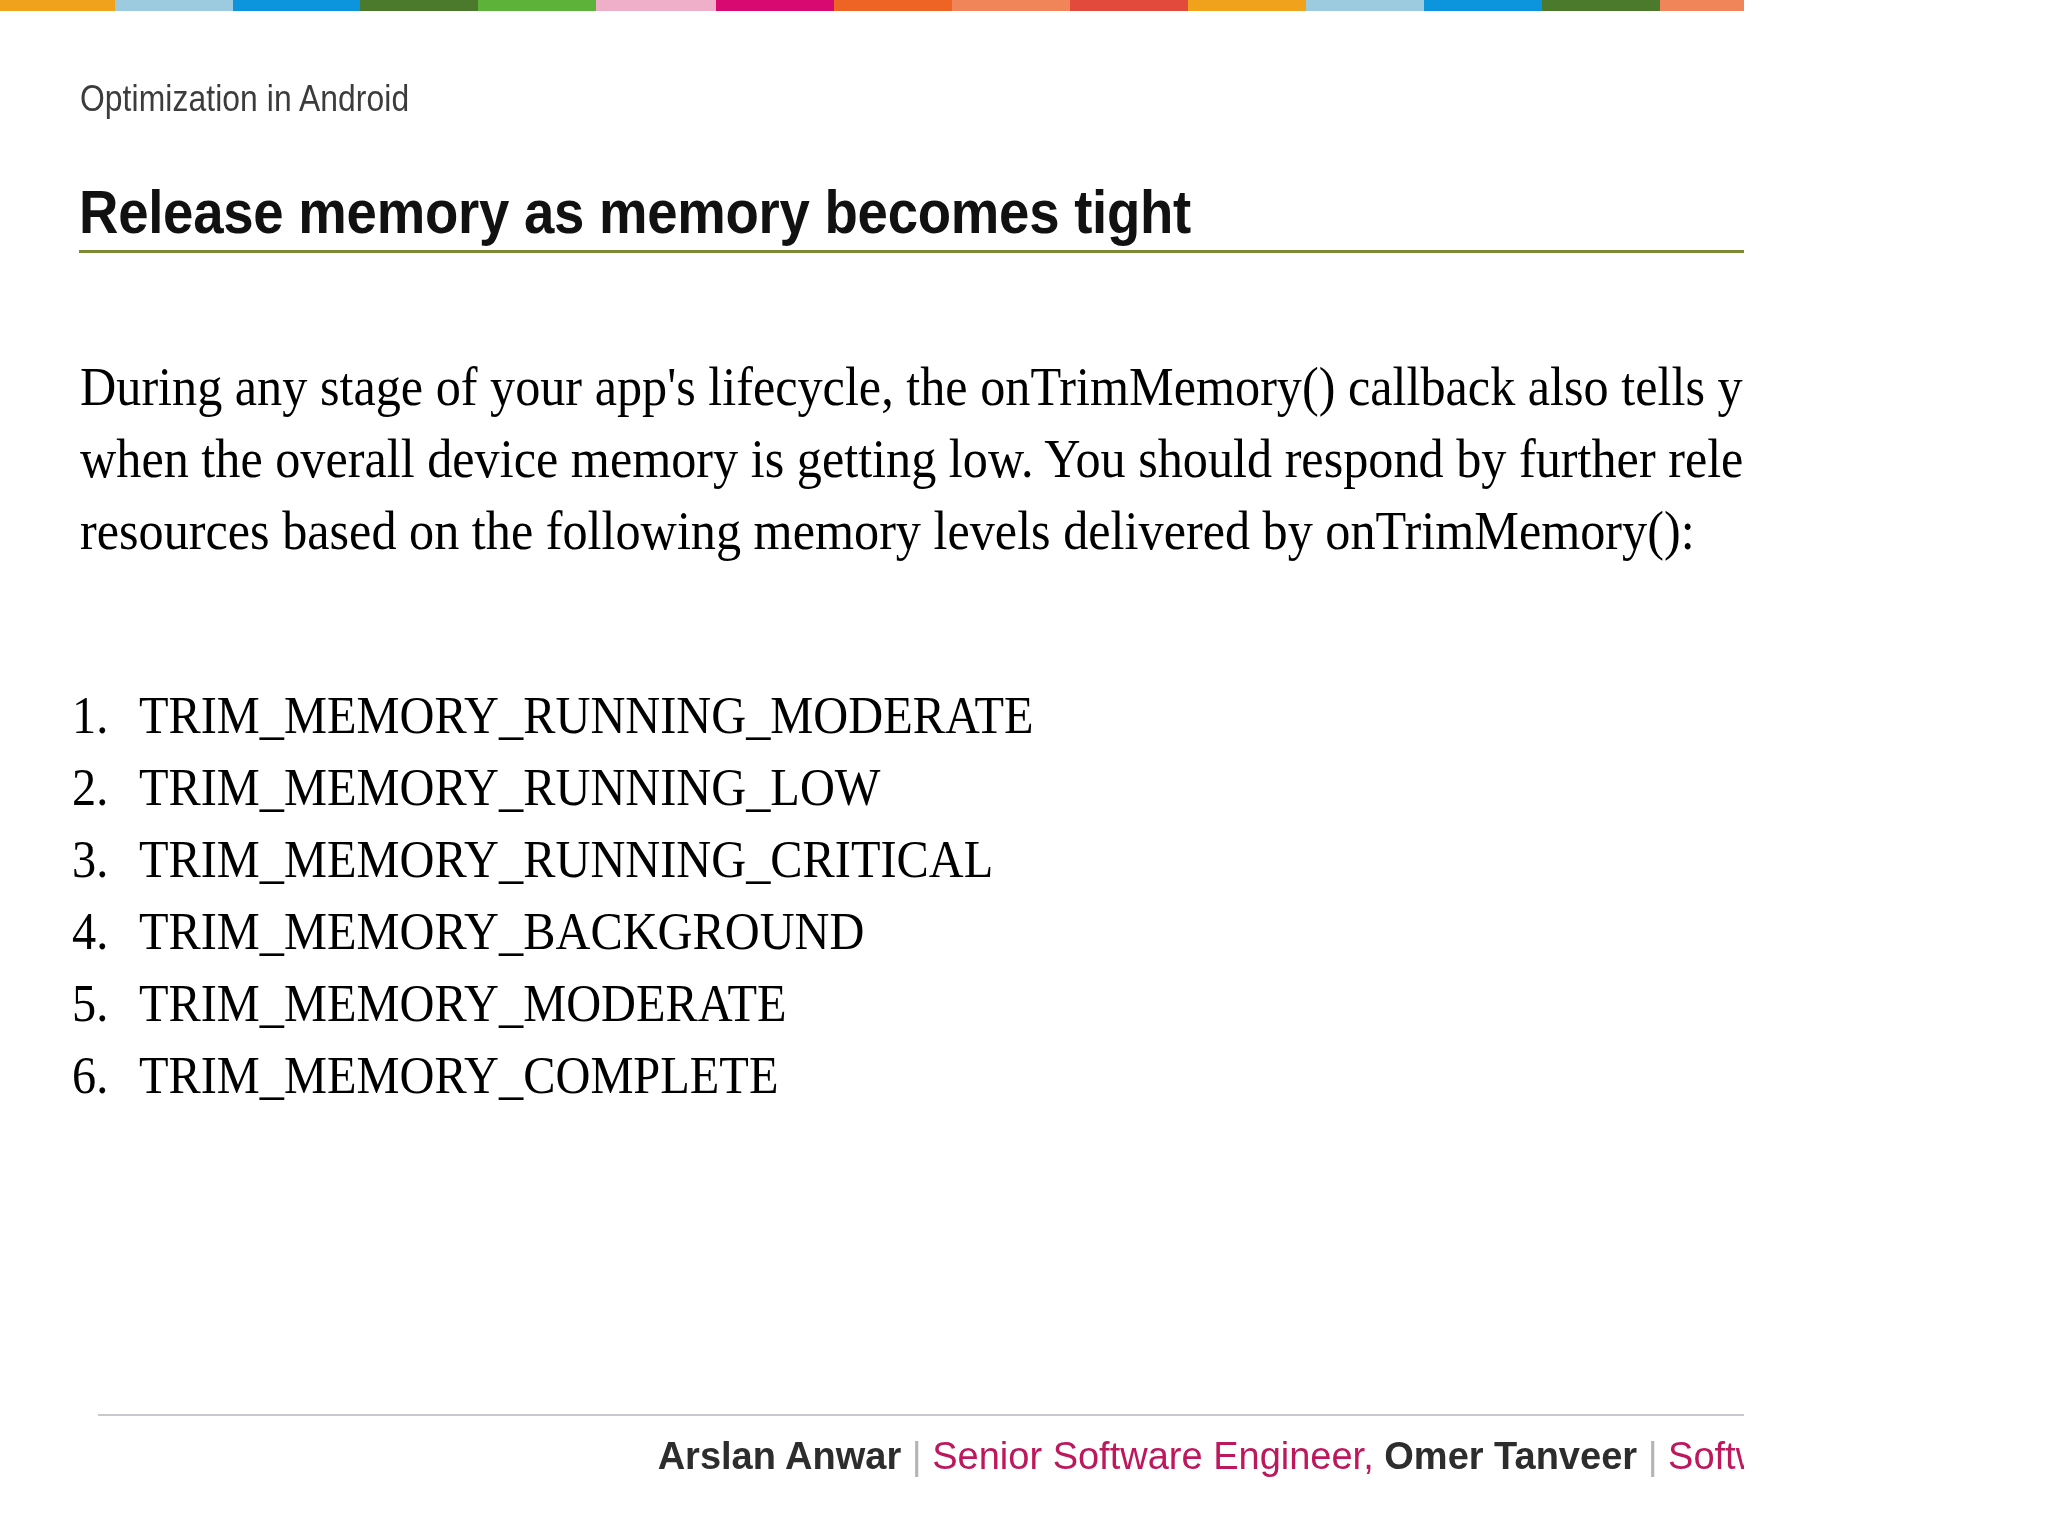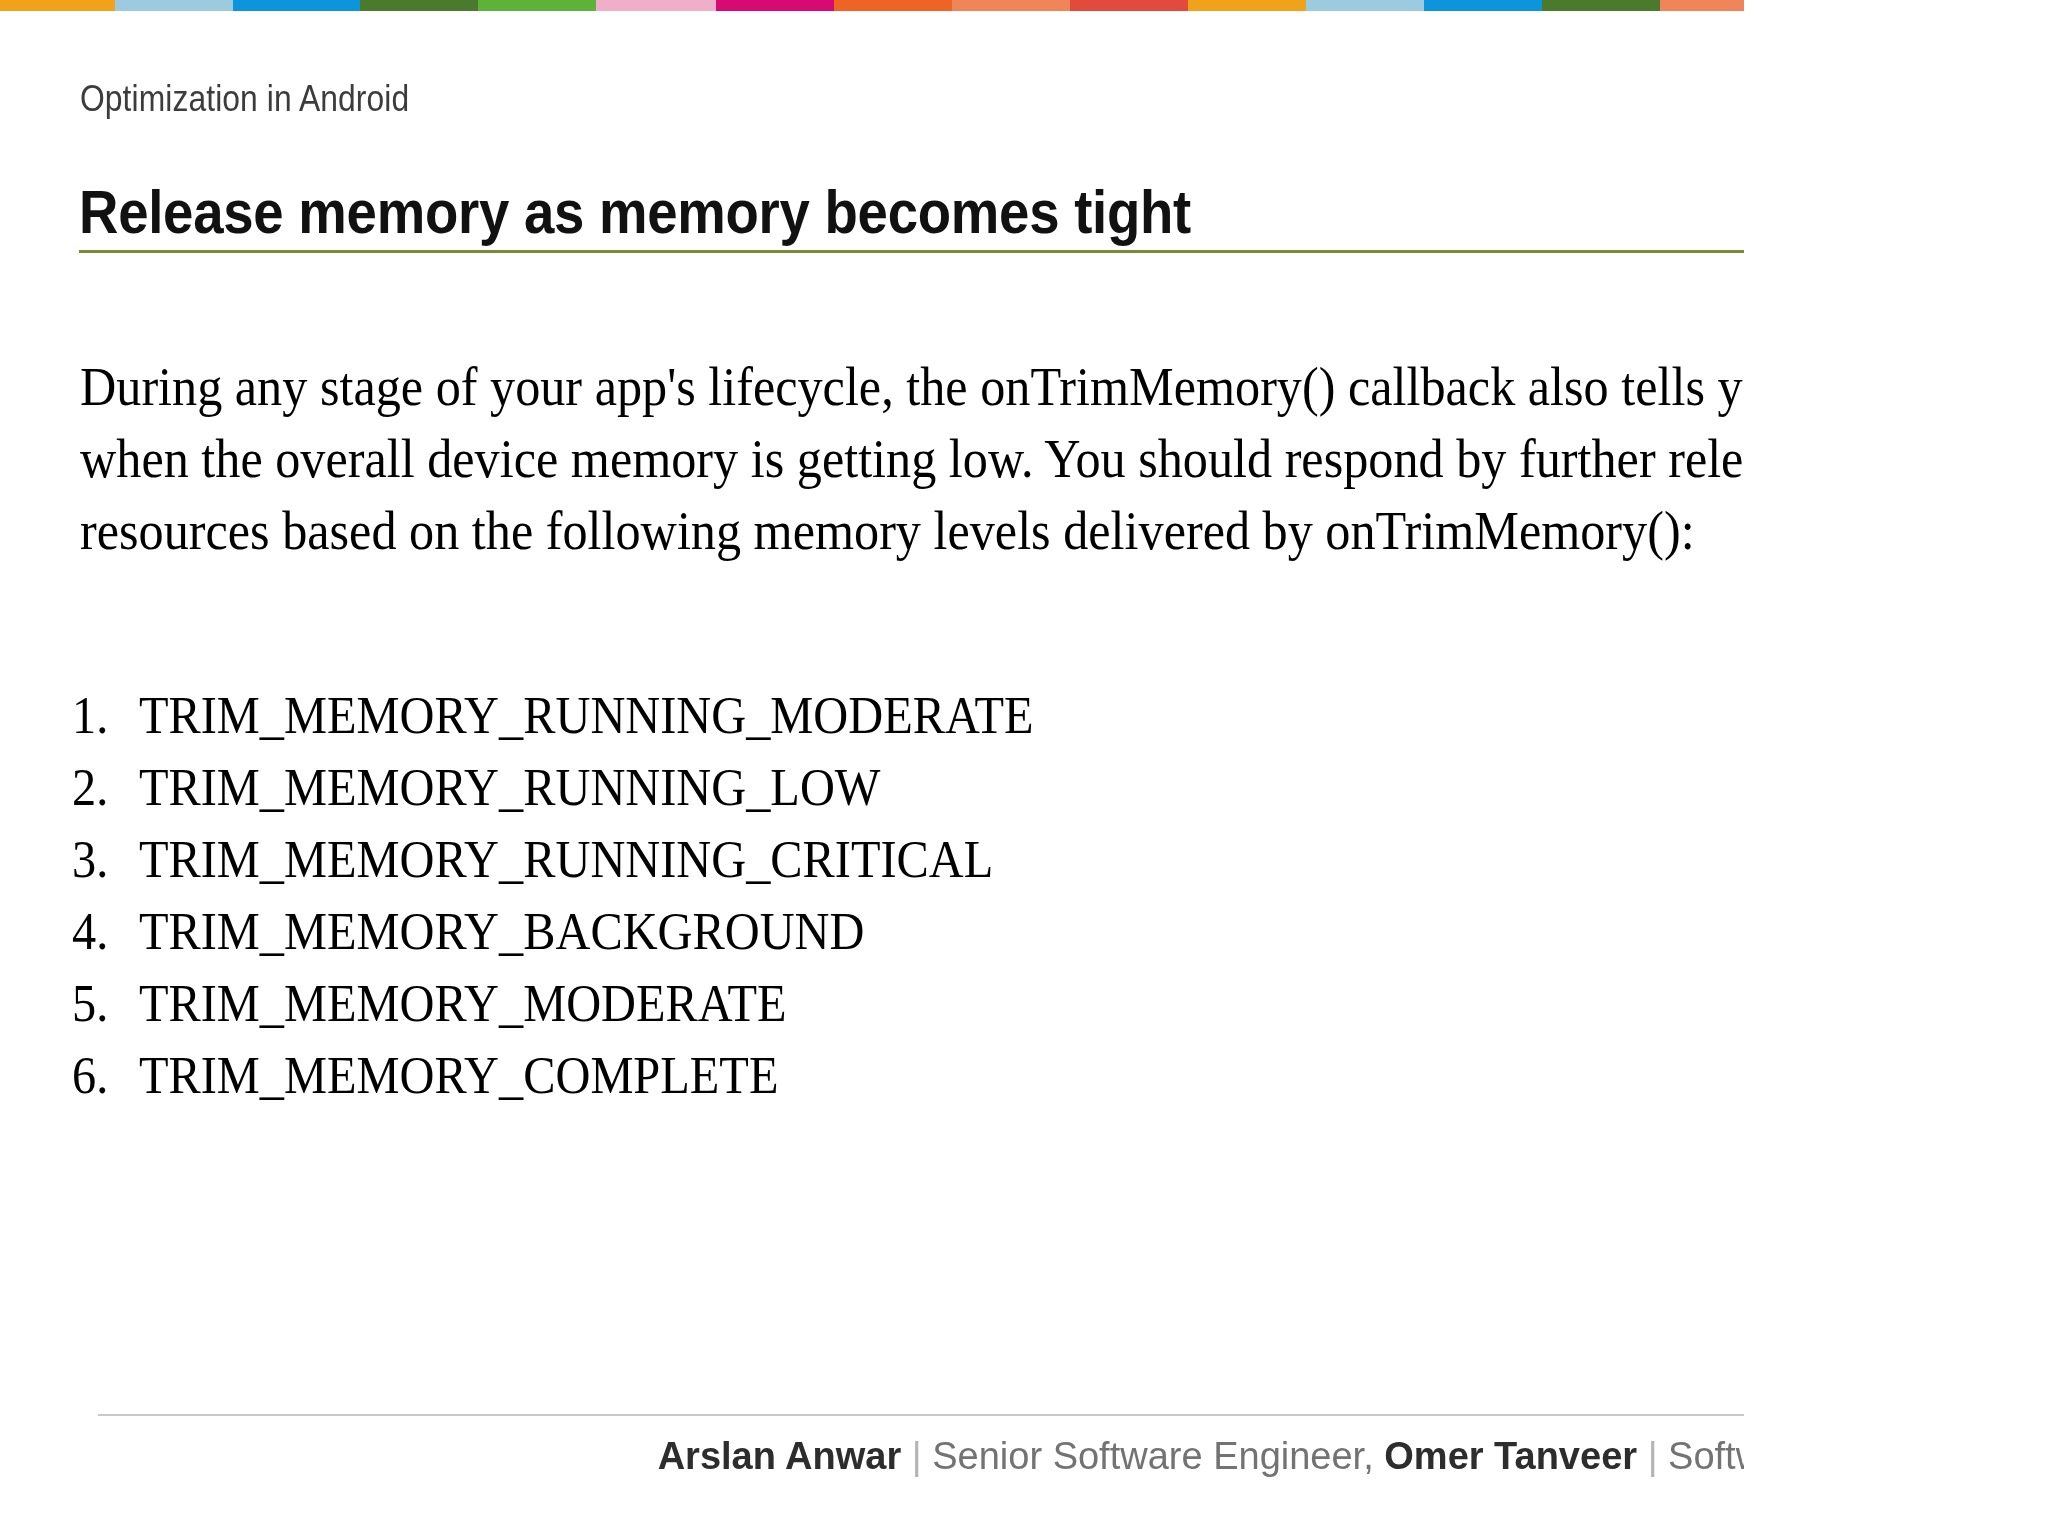--- a/index.html
+++ b/index.html
@@ -130,21 +130,21 @@
     font-family: "Liberation Sans", sans-serif;
     font-size: 38px;
     line-height: 48px;
     white-space: nowrap;
   }
   #footer .name {
     color: #2d2d2d;
     font-weight: bold;
   }
   #footer .role {
-    color: #737373;
+    color: #be185d;
   }
   #footer .sep {
     color: #b4b4b8;
   }
 </style>
 </head>
 <body>
 
 <div id="slide">
 

